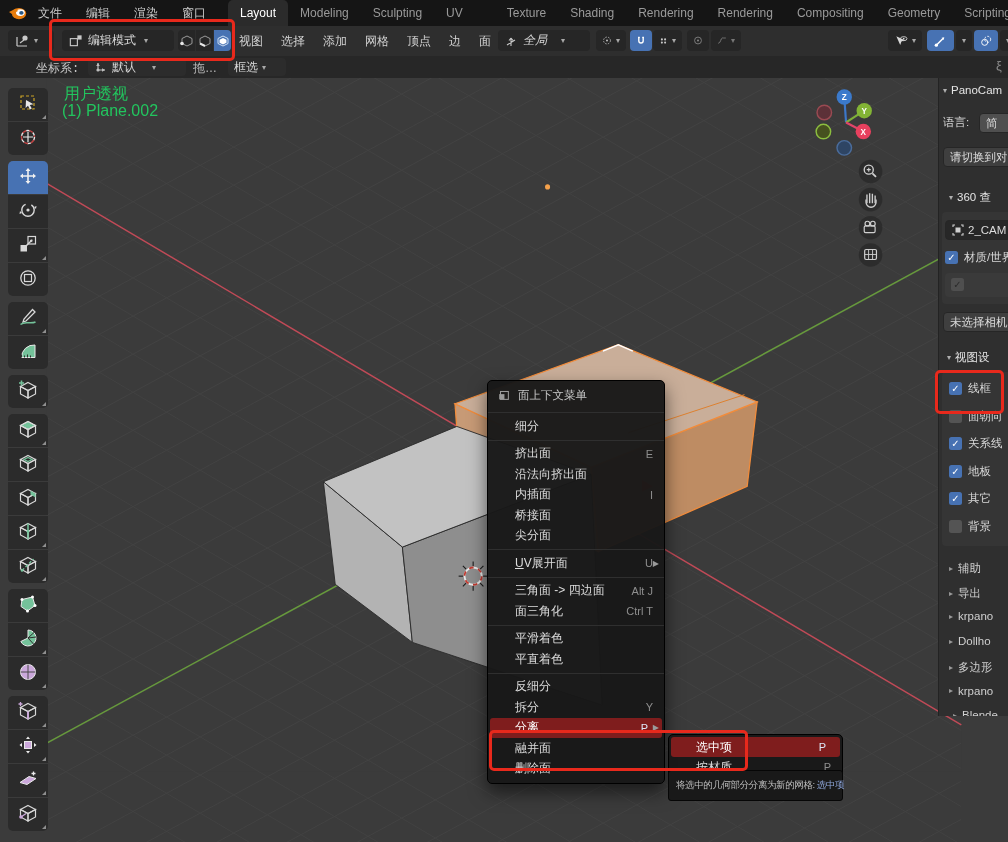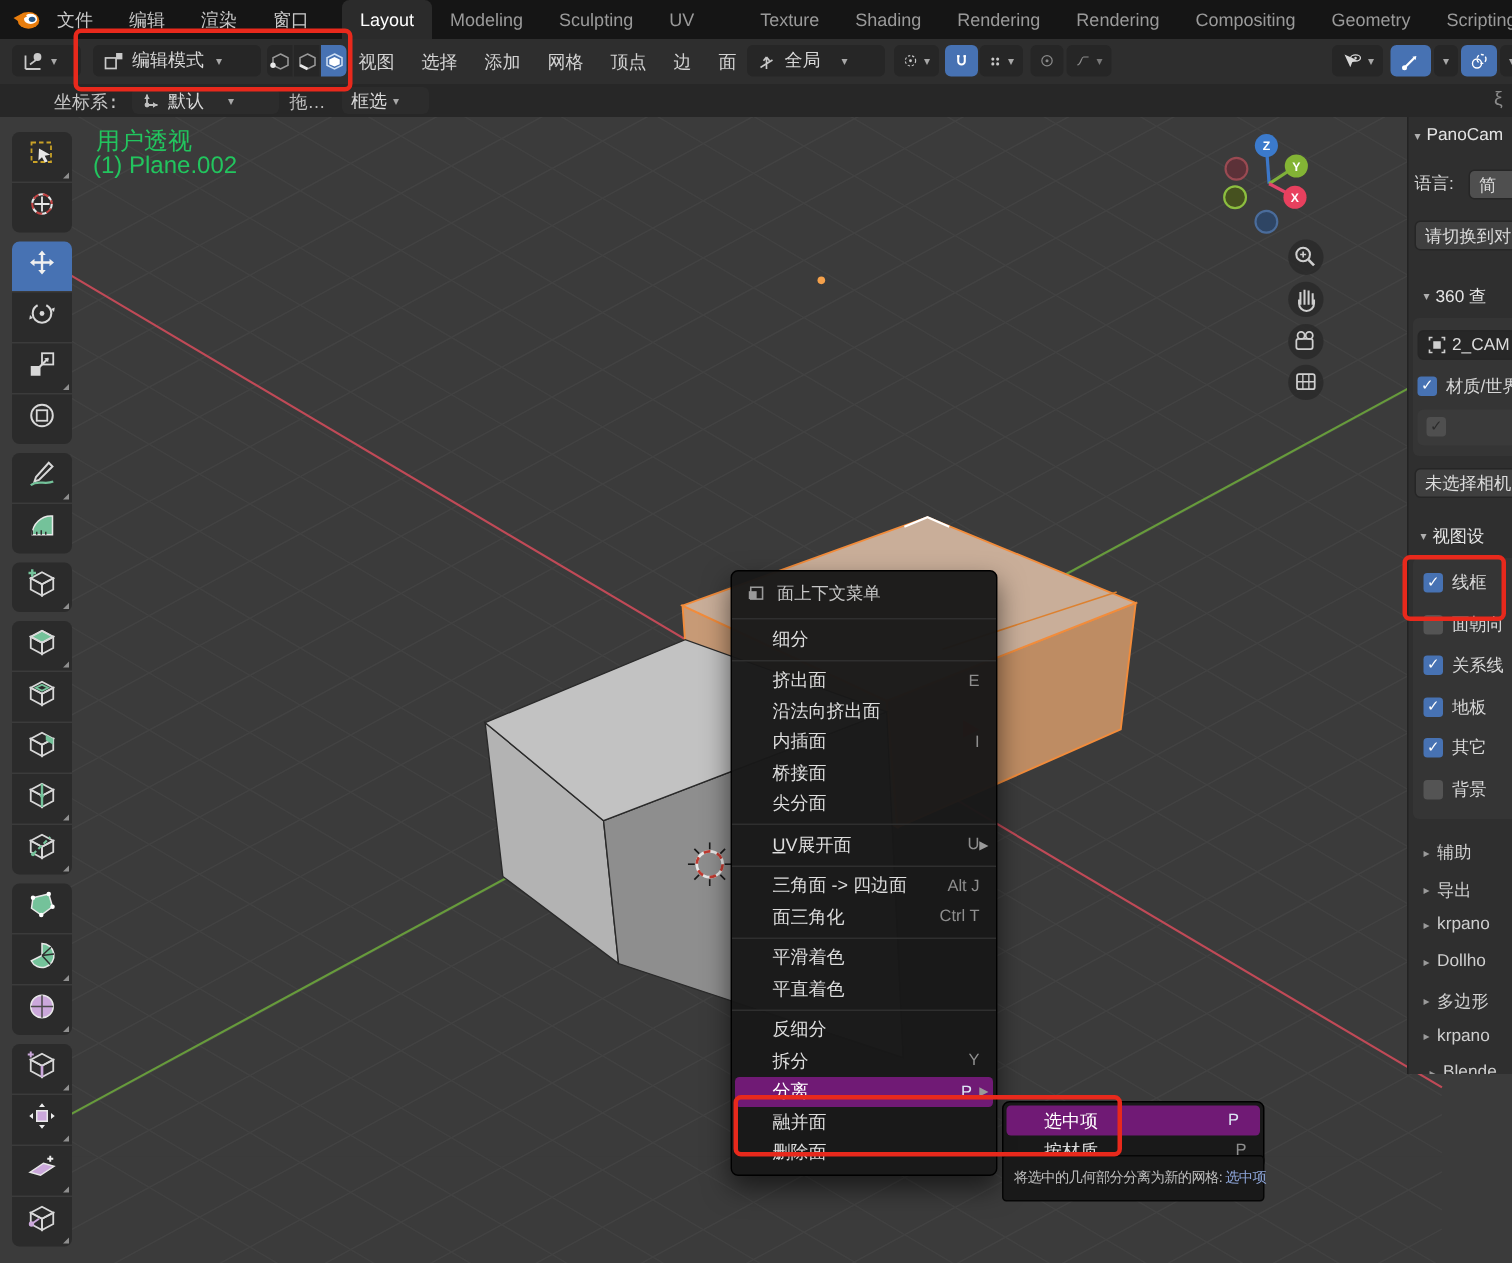--- a/index.html
+++ b/index.html
@@ -33,21 +33,21 @@
   .tool.first{border-radius:5px 5px 0 0;} .tool.last{border-radius:0 0 5px 5px;}
   .tool.only{border-radius:5px;}
   
   #cmenu{left:487px;top:380px;width:178px;background:rgba(24,24,24,.97);border:1px solid #000;
          border-radius:5px;z-index:40;box-shadow:0 8px 18px rgba(0,0,0,.55);padding-bottom:4px;box-sizing:border-box;}
   .mtitle{height:28px;display:flex;align-items:center;color:#C6C6C6;font-size:11.5px;padding-left:9px;}
   .mitem{height:20.5px;display:flex;align-items:center;font-size:12px;color:#DDDDDD;position:relative;margin:0 2px;border-radius:3px;}
   .mitem .lbl{margin-left:25px;white-space:nowrap;}
   .mitem .sc{position:absolute;right:9px;color:#8E8E8E;font-size:11px;}
   .mitem .sub{position:absolute;right:3px;color:#9A9A9A;font-size:8px;}
-  .mitem.hl{background:#701a75;color:#FFFFFF;}
+  .mitem.hl{background:#7f1d1d;color:#FFFFFF;}
   .mitem.hl .sc{color:#DCE6F5;right:14px;}
   .msep{height:1px;background:#2F2F2F;margin:3px 0;}
   #submenu{left:668px;top:734px;width:175px;background:rgba(24,24,24,.97);border:1px solid #000;
            border-radius:5px;z-index:41;padding:2px 0;box-sizing:border-box;}
   
   #tooltip{left:668px;top:770px;width:175px;height:31px;background:#191919;border:1px solid #060606;
            border-radius:3px;z-index:50;display:flex;align-items:center;padding:0 7px;box-sizing:border-box;
            font-size:9.5px;color:#BFBFBF;white-space:nowrap;letter-spacing:-0.4px;}
   #tooltip .val{color:#8FA7DB;margin-left:2px;}
   
@@ -272,21 +272,21 @@
     <div class="hmenu" style="left: 230px;">
       <span>视图</span>
       <span>选择</span>
       <span>添加</span>
       <span>网格</span>
       <span>顶点</span>
       <span>边</span>
       <span>面</span>
       <span>UV</span>
     </div>
-    <div class="pill" style="left: 498px; width: 92px;">
+    <div class="pill" style="left: 498px; width: 92px; font-style: italic;">
       <svg width="14" height="14" viewBox="0 0 14 14">
         <path d="M7 12 V4 M7 4 l-2 2.5 M7 4 l2 2.5 M3 11 l8 -5" stroke="#C9C9C9" stroke-width="1.1" fill="none"></path>
       </svg>
       <span style="margin-left:5px;">全局</span>
       <span class="chev" style="margin-left:14px;">▾</span>
     </div>
     <div class="pill" style="left: 596px; width: 30px;">
       <svg width="15" height="15" viewBox="0 0 16 16">
         <circle cx="8" cy="8" r="5.5" fill="none" stroke="#C9C9C9" stroke-width="1.2" stroke-dasharray="2.5 2"></circle>
         <circle cx="8" cy="8" r="1.5" fill="#C9C9C9"></circle>

